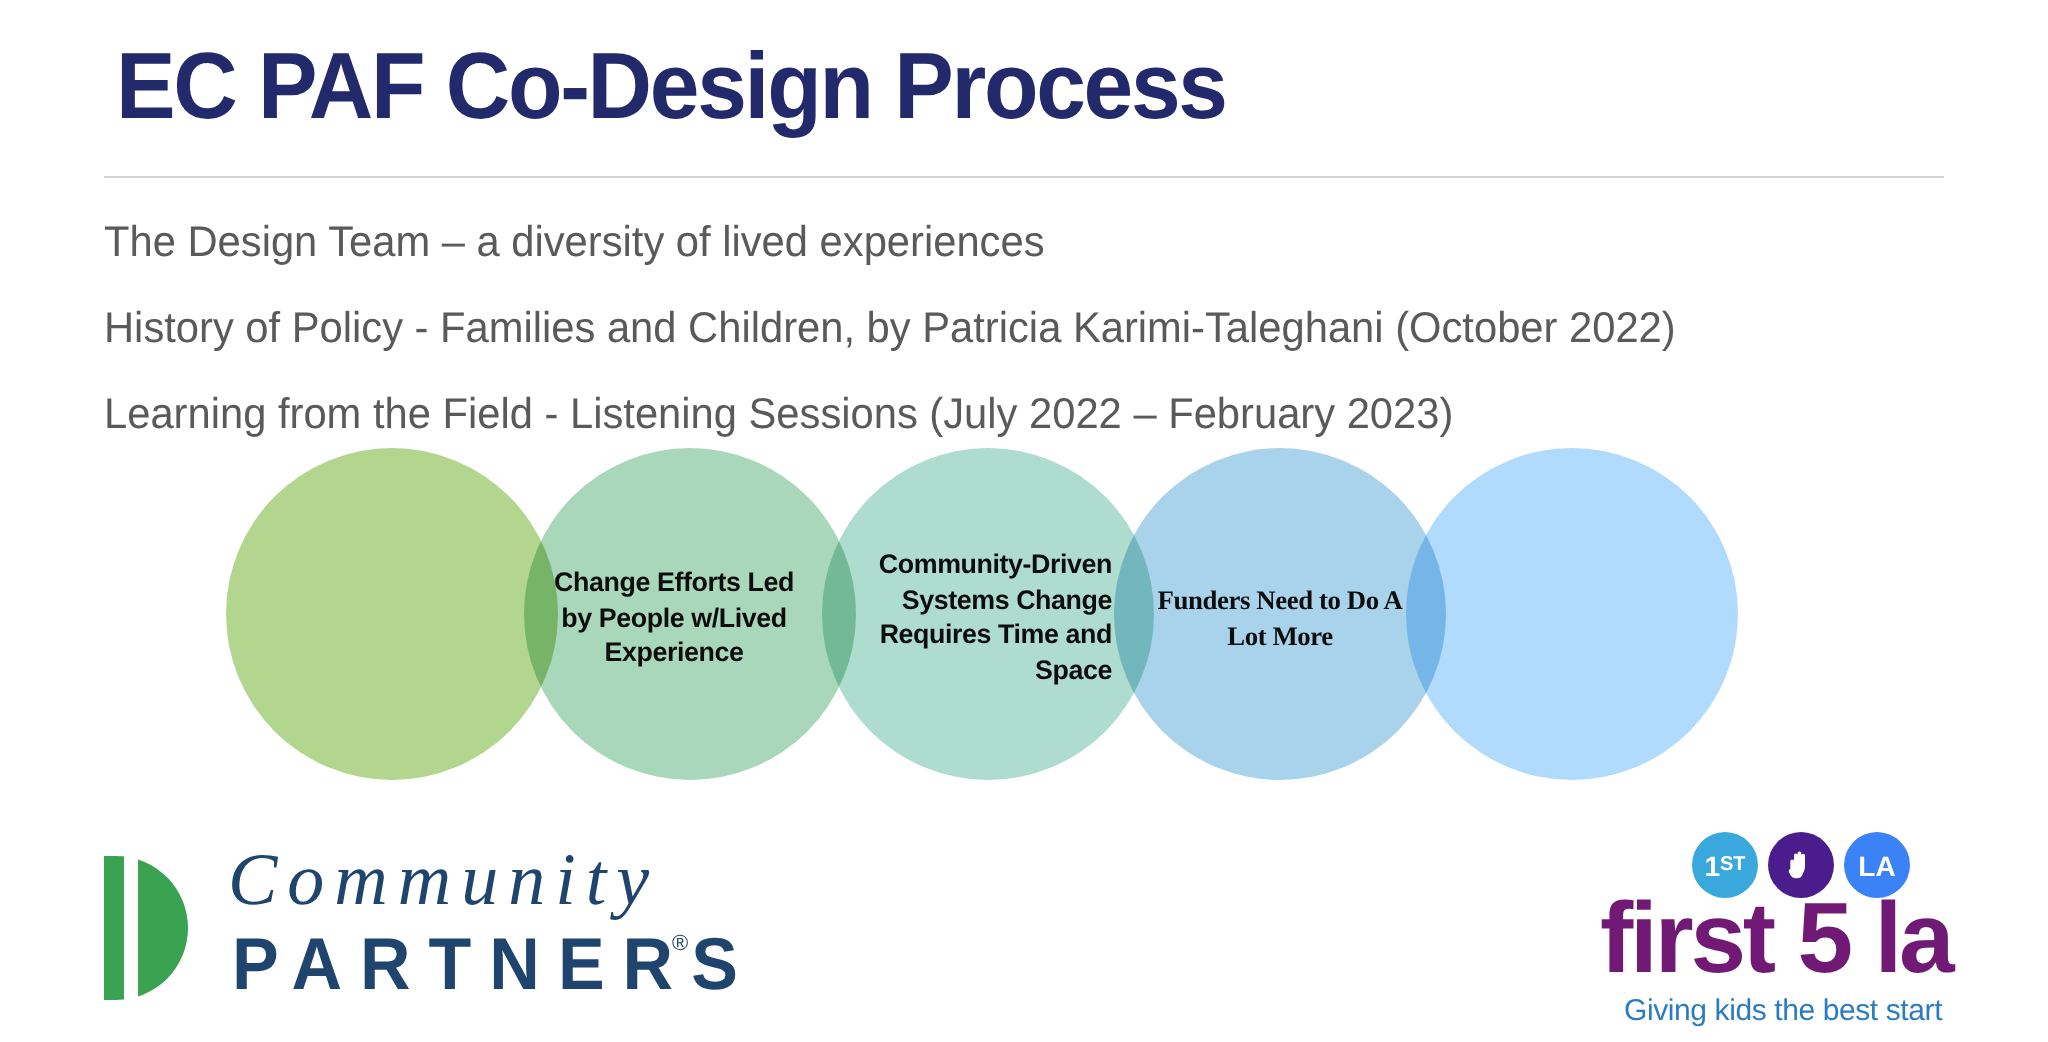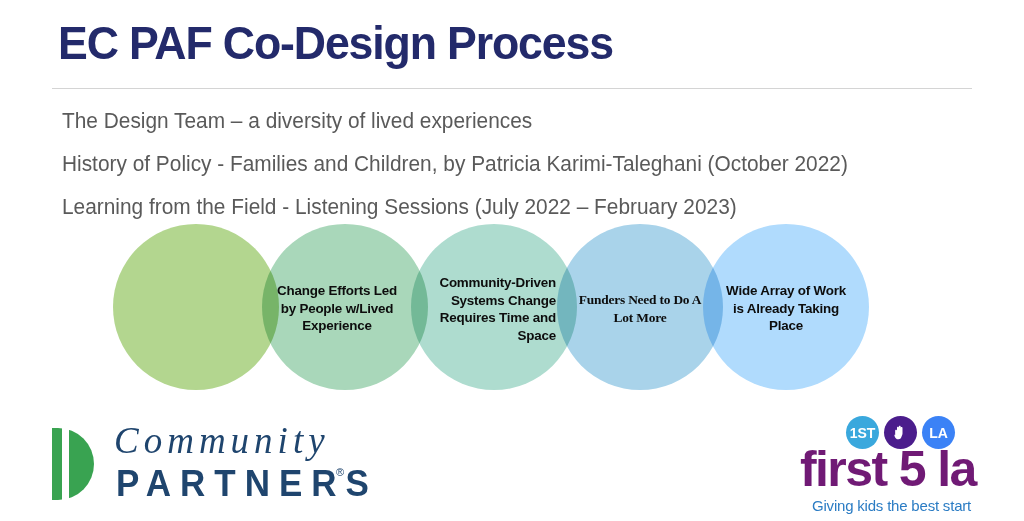--- a/index.html
+++ b/index.html
@@ -34,21 +34,21 @@
     left: 52px;
     top: 88px;
     width: 920px;
     height: 1px;
     background: #d4d4d4;
   }
 
   
   #bullet-list {
     position: absolute;
-    left: 62px;
+    left: 52px;
     top: 100px;
     width: 950px;
   }
   .bullet-line {
     color: #5a5a5a;
     font-size: 21.5px;
     line-height: 43px;
     white-space: nowrap;
     transform: scaleX(0.97);
     transform-origin: left center;
@@ -192,21 +192,21 @@
     display: flex;
     align-items: center;
     justify-content: center;
     color: #ffffff;
     font-weight: bold;
     font-size: 14px;
   }
   #f5-badge-1st { left: 2px;  background: #3aa8dd; }
   #f5-badge-hand { left: 40px; background: #4b1d8c; }
   #f5-badge-la  { left: 78px; background: #3b82f6; }
-  #f5-badge-1st sup { font-size: 14px; }
+  #f5-badge-1st sup { font-size: 10px; }
   #f5-wordmark {
     position: absolute;
     left: 0;
     top: 28px;
     font-size: 50px;
     font-weight: bold;
     color: #701a75;
     letter-spacing: -1.6px;
     line-height: 1;
   }
@@ -237,21 +237,20 @@
   <div class="venn-circle c1" style="background: rgb(169, 215, 186);"></div>
   <div class="venn-circle c2" style="background: rgb(174, 220, 207);"></div>
   <div class="venn-circle c3" style="background: rgb(169, 211, 234);"></div>
   <div class="venn-circle c4" style="background: rgb(176, 219, 253);"></div>
 </div>
 
 <div id="venn-labels">
   <div class="venn-label l1">Change Efforts Led by People w/Lived Experience</div>
   <div class="venn-label l2">Community-Driven Systems Change Requires Time and Space</div>
   <div class="venn-label l3">Funders Need to Do A Lot More</div>
-  <div class="venn-label l4">Wide Array of Work is Already Taking Place</div>
 </div>
 
 <div id="community-partners-logo">
   <div id="cp-mark">
     <div class="cp-leaf"></div>
     <div class="cp-stem"></div>
   </div>
   <div id="cp-community">Community</div>
   <div id="cp-partners">PARTNERS</div>
   <div id="cp-registered">®</div>

